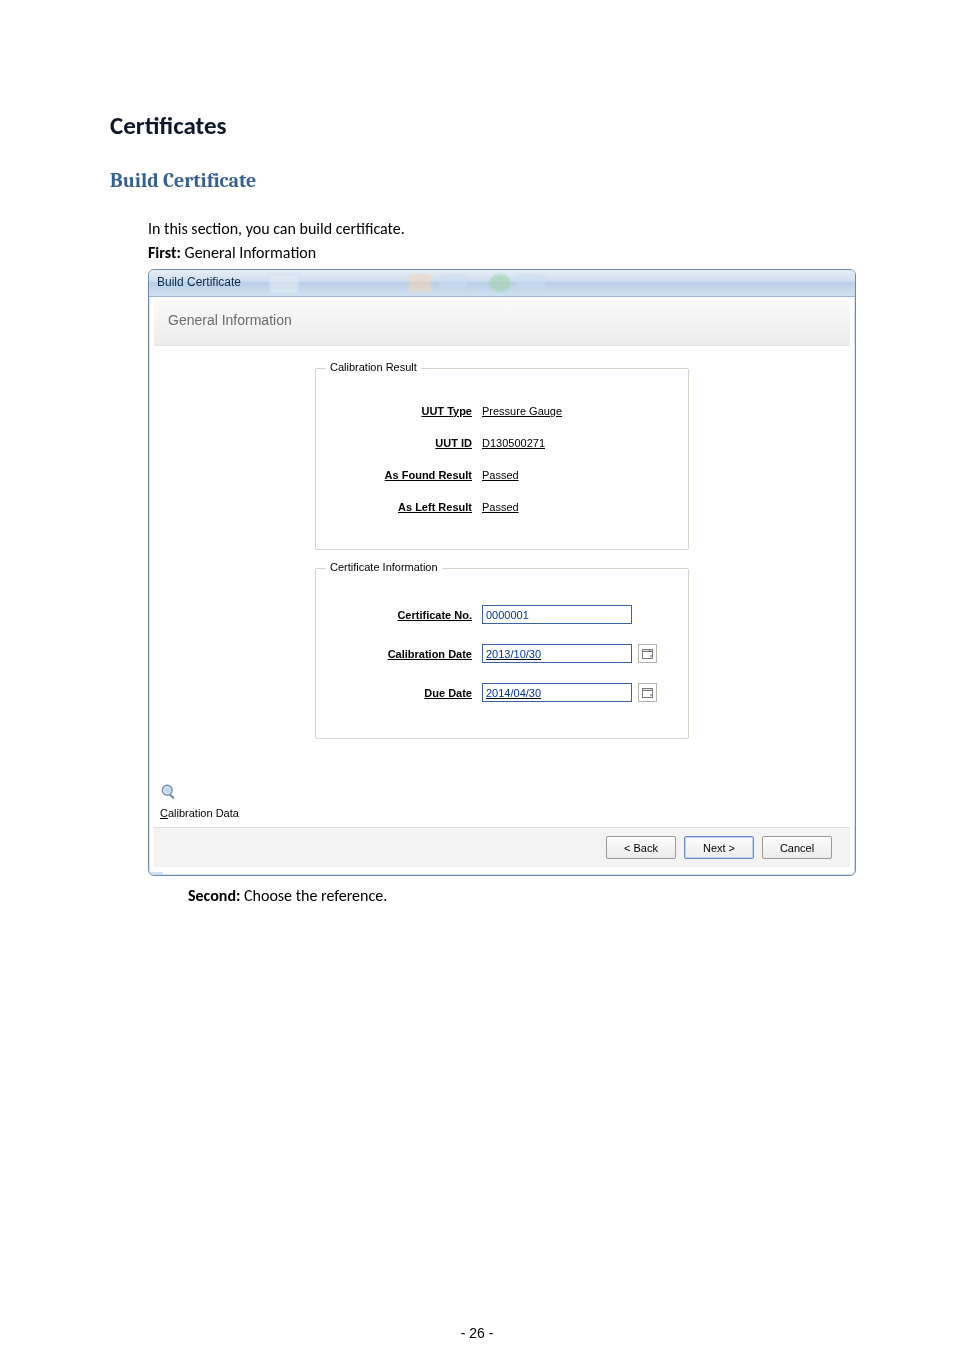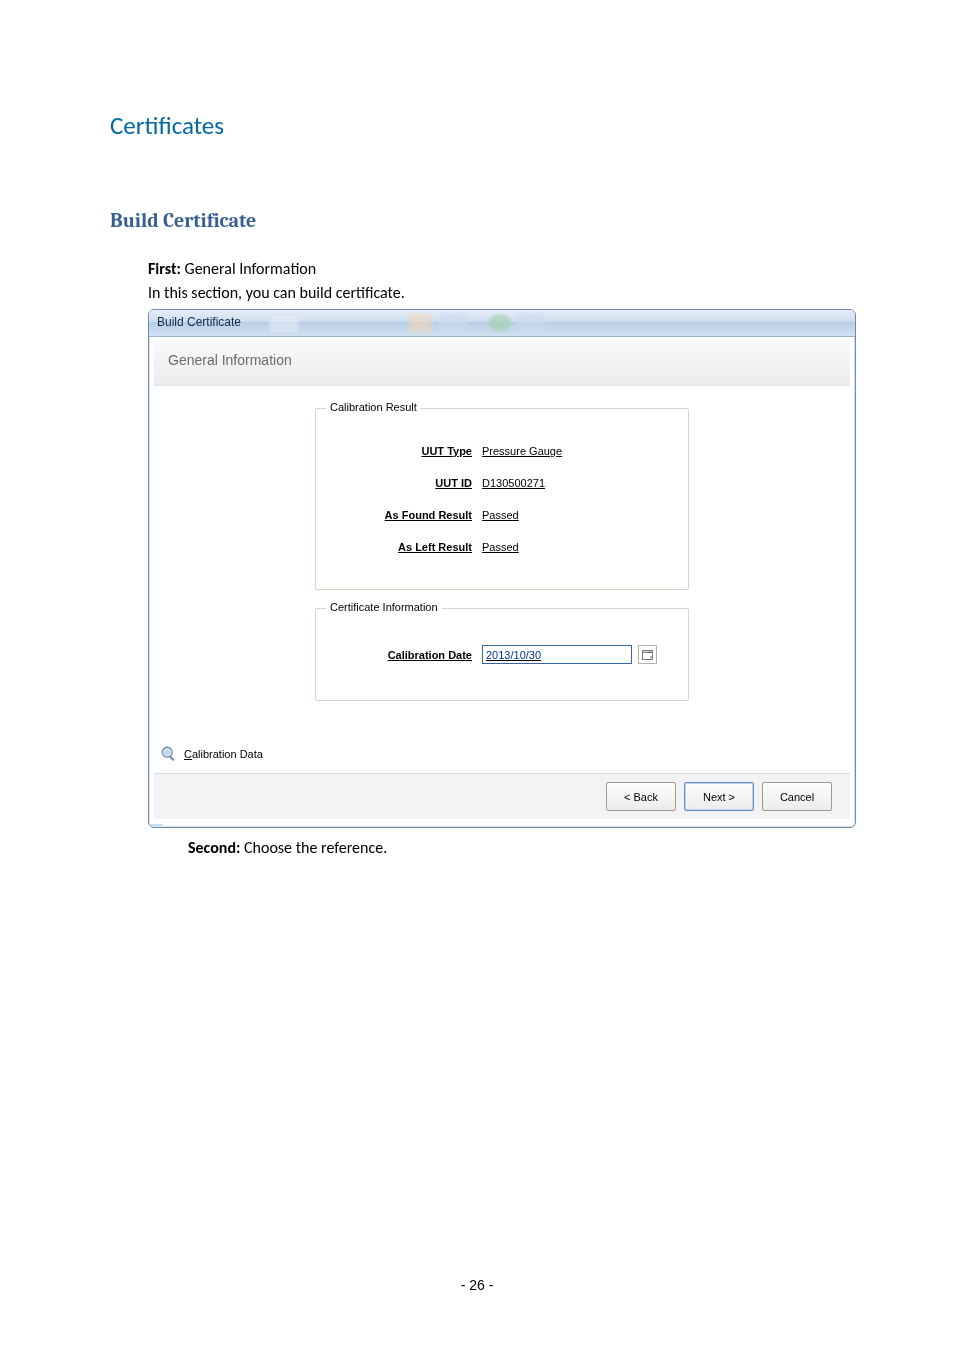--- a/index.html
+++ b/index.html
@@ -9,23 +9,23 @@
     font-family: Calibri, Arial, sans-serif;
     color: #000;
     width: 954px;
   }
   .page {
     padding: 110px 110px 40px 110px;
   }
   h1.doc-title {
     font-family: Calibri, Arial, sans-serif;
     font-size: 25px;
-    font-weight: normal;
-    color: #0369a1;
-    margin: 0 0 68px 0;
+    font-weight: bold;
+    color: #0f172a;
+    margin: 0 0 28px 0;
   }
   h2.section-title {
     font-family: Cambria, Georgia, serif;
     font-size: 20px;
     font-weight: bold;
     color: #365f91;
     margin: 0 0 26px 0;
   }
   p.body-text {
     font-size: 16px;
@@ -166,37 +166,37 @@
 
   .link-row {
     margin: 16px 0 8px 6px;
     font-family: Tahoma, Arial, sans-serif;
     font-size: 11px;
   }
   .link-row a {
     color: #000;
     text-decoration: none;
     display: inline-flex;
-    align-items: center;
     gap: 6px;
+    flex-direction: column;
   }
   .link-row .cd-underline { text-decoration: underline; }
   .mag-icon { width:18px; height:18px; }
 
   .button-bar {
     background: #f3f3f3;
     border-top: 1px solid #dcdcdc;
     padding: 8px 18px;
     display: flex;
     justify-content: flex-end;
     gap: 8px;
   }
   .btn {
     min-width: 70px;
-    height: 29px;
+    height: 23px;
     border: 1px solid #9d9a91;
     border-radius: 2px;
     background: linear-gradient(#fdfdfd,#ececec);
     font-family: Tahoma, Arial, sans-serif;
     font-size: 11px;
     cursor: pointer;
   }
   .btn.default {
     border-color: #6b8ac6;
     box-shadow: 0 0 0 1px #bcd3f2 inset;
@@ -221,24 +221,24 @@
   }
 </style>
 </head>
 <body>
 
 <div class="page">
   <h1 class="doc-title">Certificates</h1>
 
   <h2 class="section-title">Build Certificate</h2>
 
+  <p class="body-text">In this section, you can build certificate.</p>
   <p class="body-text">
     <span class="bold">First:</span><span> General Information</span>
   </p>
-  <p class="body-text">In this section, you can build certificate.</p>
 
   <div class="dialog-wrap">
     <div class="dialog" style="position:relative;">
       <div class="titlebar">
         <span class="title-text">Build Certificate</span>
         <span class="smudge s1"></span>
         <span class="smudge s2"></span>
         <span class="smudge s3"></span>
         <span class="smudge s4"></span>
         <span class="smudge s5"></span>
@@ -268,34 +268,53 @@
               </div>
               <div class="row">
                 <div class="lbl">As Left Result</div>
                 <div class="val">Passed</div>
               </div>
             </div>
 
             <div class="fieldset">
               <div class="fs-legend">Certificate Information</div>
 
+              <div class="row">
+                <div class="lbl">Certificate No.</div>
+                <div class="val">
+                  <input type="text" value="0000001" style="">
+                </div>
+              </div>
               <div class="row">
                 <div class="lbl">Calibration Date</div>
                 <div class="val date-wrap">
                   <input type="text" class="date-input" value="2013/10/30" style="">
                   <span class="date-btn">
                     <svg class="cal-icon" width="11" height="11" viewBox="0 0 11 11">
                       <rect x="0.5" y="1.5" width="10" height="9" fill="#fff" stroke="#7a7a7a"></rect>
                       <rect x="0.5" y="1.5" width="10" height="2" fill="#d9e5f4" stroke="#7a7a7a"></rect>
                       <path d="M2.5 10 L5.5 6 L8.5 10 Z" fill="#555" transform="translate(5,-1) scale(0.5)"></path>
                       <path d="M9 8 L11 8 L10 10 Z" fill="#555" transform="translate(-1,-0.5)"></path>
                     </svg>
                   </span>
                 </div>
               </div>
+              <div class="row">
+                <div class="lbl">Due Date</div>
+                <div class="val date-wrap">
+                  <input type="text" class="date-input" value="2014/04/30" style="">
+                  <span class="date-btn">
+                    <svg class="cal-icon" width="11" height="11" viewBox="0 0 11 11">
+                      <rect x="0.5" y="1.5" width="10" height="9" fill="#fff" stroke="#7a7a7a"></rect>
+                      <rect x="0.5" y="1.5" width="10" height="2" fill="#d9e5f4" stroke="#7a7a7a"></rect>
+                      <path d="M9 8 L11 8 L10 10 Z" fill="#555" transform="translate(-1,-0.5)"></path>
+                    </svg>
+                  </span>
+                </div>
+              </div>
             </div>
           </div>
 
           <div class="link-row">
             <a href="#">
               <svg class="mag-icon" viewBox="0 0 20 20">
                 <circle cx="8" cy="8" r="5.5" fill="#d5e6f6" stroke="#6f8aa8" stroke-width="1.4"></circle>
                 <circle cx="8" cy="8" r="3" fill="#bfd8ee"></circle>
                 <rect x="12" y="12" width="6" height="2.4" rx="1" transform="rotate(45 12 12)" fill="#6f8aa8"></rect>
               </svg>

